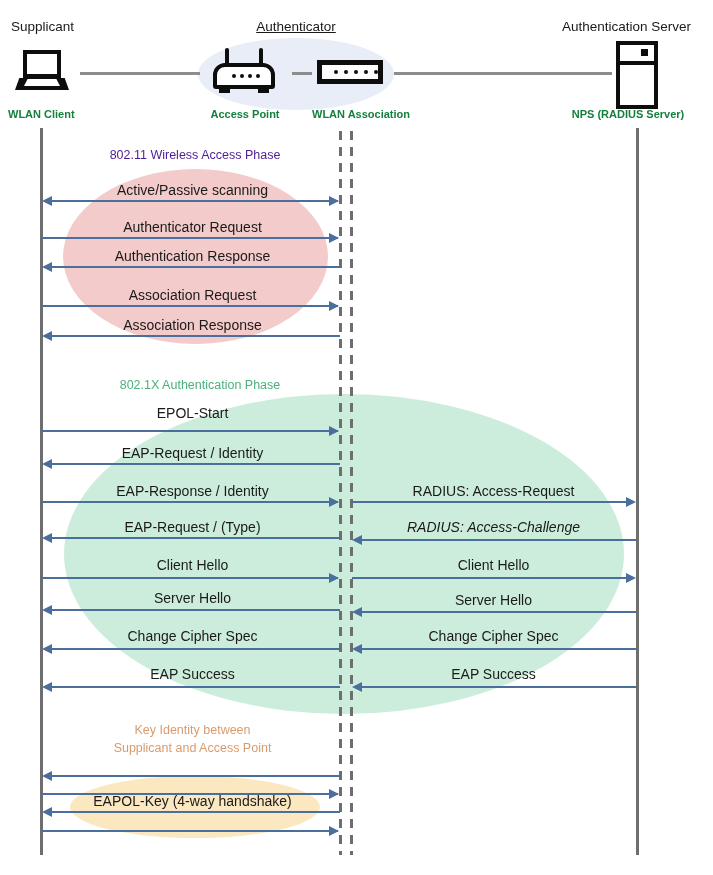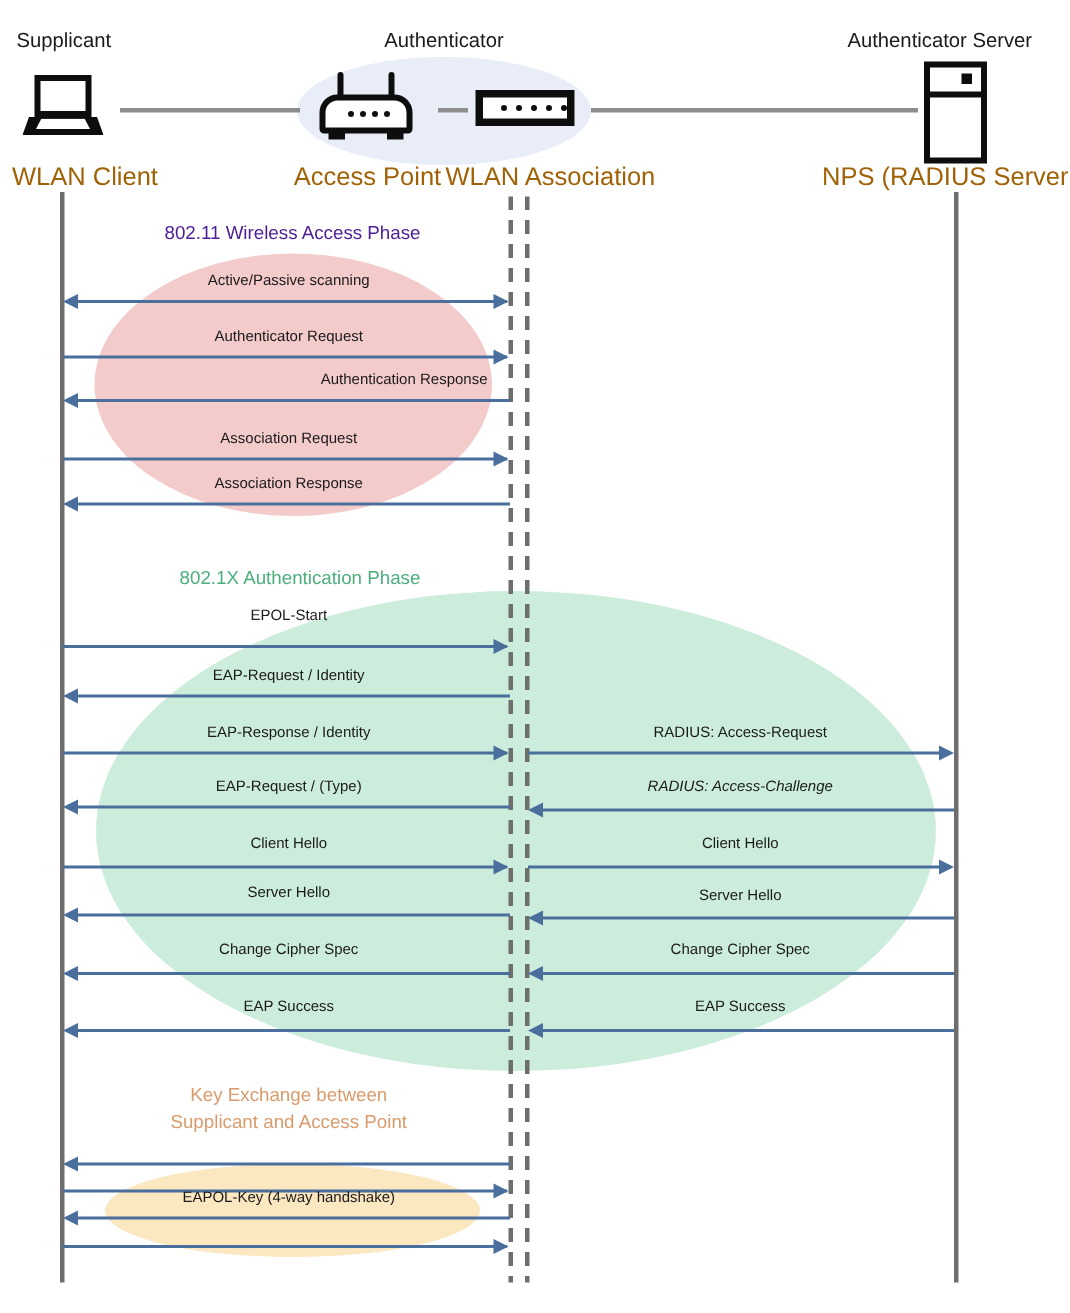--- a/index.html
+++ b/index.html
@@ -1,21 +1,21 @@
 <!DOCTYPE html>
 <html><head>
 <meta charset="utf-8">
 <style>
   html,body{margin:0;padding:0;background:#ffffff;}
   body{font-family:"Liberation Sans",sans-serif;}
   #stage{position:relative;width:713px;height:875px;background:#ffffff;overflow:hidden;}
 
   
   .col-title{position:absolute;font-size:13.5px;color:#1a1a1a;white-space:nowrap;text-align:center;}
-  .col-sub{position:absolute;font-size:17px;color:#a16207;white-space:nowrap;text-align:center;}
+  .col-sub{position:absolute;font-size:11px;color:#15803d;white-space:nowrap;text-align:center;font-weight:bold;}
 
   .auth-blob{position:absolute;background:#e8edf7;border-radius:50%;}
 
   .connector{position:absolute;height:3px;background:#8d8d8d;}
 
   
   .icon{position:absolute;}
 
   
   .laptop-screen{position:absolute;left:8px;top:0;width:38px;height:28px;border:4px solid #0d0d0d;box-sizing:border-box;background:#fff;}
@@ -49,32 +49,32 @@
   .ellipse{position:absolute;border-radius:50%;}
 
   
   .phase-label{position:absolute;font-size:12.5px;white-space:nowrap;text-align:center;line-height:19px;}
 
   
   .msg-line{position:absolute;height:1.6px;background:#4a6f9c;}
   .arrow-head{position:absolute;width:0;height:0;}
   .arrow-right{border-top:5px solid transparent;border-bottom:5px solid transparent;border-left:10px solid #4a6f9c;}
   .arrow-left{border-top:5px solid transparent;border-bottom:5px solid transparent;border-right:10px solid #4a6f9c;}
-  .msg-label{position:absolute;font-size:10px;color:#1a1a1a;white-space:nowrap;text-align:center;}
+  .msg-label{position:absolute;font-size:14px;color:#1a1a1a;white-space:nowrap;text-align:center;}
 </style>
 </head>
 <body>
 
 <div id="stage">
 
   <div class="auth-blob" style="left:198px;top:38px;width:196px;height:72px;"></div>
 
   <div class="col-title" style="left:0px;top:19px;width:100px;text-align:left;padding-left:11px;">Supplicant</div>
-  <div class="col-title" style="left:206px;top:19px;width:180px;">Authenticator</div>
-  <div class="col-title" style="left:540px;top:19px;width:173px;">Authenticator Server</div>
+  <div class="col-title" style="left:206px;top:19px;width:180px;text-decoration:underline;">Authenticator</div>
+  <div class="col-title" style="left:540px;top:19px;width:173px;">Authentication Server</div>
 
   <div class="connector" style="left:80px;top:72px;width:120px;"></div>
   <div class="connector" style="left:292px;top:72px;width:20px;"></div>
   <div class="connector" style="left:394px;top:72px;width:218px;"></div>
 
   <div class="icon" style="left:15px;top:50px;width:54px;height:42px;">
     <div class="laptop-screen"></div>
     <div class="laptop-base"></div>
     <div class="laptop-base-inner"></div>
   </div>
@@ -128,21 +128,21 @@
 
   <div class="msg-label" style="left:60px;top:182px;width:265px;">Active/Passive scanning</div>
   <div class="msg-line" style="left:48px;top:200px;width:290px;"></div>
   <div class="arrow-head arrow-left" style="left:42px;top:196px;"></div>
   <div class="arrow-head arrow-right" style="left:329px;top:196px;"></div>
 
   <div class="msg-label" style="left:60px;top:219px;width:265px;">Authenticator Request</div>
   <div class="msg-line" style="left:42px;top:237px;width:296px;"></div>
   <div class="arrow-head arrow-right" style="left:329px;top:233px;"></div>
 
-  <div class="msg-label" style="left:60px;top:248px;width:265px;text-align:right;">Authentication Response</div>
+  <div class="msg-label" style="left:60px;top:248px;width:265px;">Authentication Response</div>
   <div class="msg-line" style="left:48px;top:266px;width:292px;"></div>
   <div class="arrow-head arrow-left" style="left:42px;top:262px;"></div>
 
   <div class="msg-label" style="left:60px;top:287px;width:265px;">Association Request</div>
   <div class="msg-line" style="left:42px;top:305px;width:296px;"></div>
   <div class="arrow-head arrow-right" style="left:329px;top:301px;"></div>
 
   <div class="msg-label" style="left:60px;top:317px;width:265px;">Association Response</div>
   <div class="msg-line" style="left:48px;top:335px;width:292px;"></div>
   <div class="arrow-head arrow-left" style="left:42px;top:331px;"></div>
@@ -198,21 +198,21 @@
   <div class="arrow-head arrow-left" style="left:352px;top:644px;"></div>
 
   <div class="msg-label" style="left:60px;top:666px;width:265px;">EAP Success</div>
   <div class="msg-line" style="left:48px;top:686px;width:292px;"></div>
   <div class="arrow-head arrow-left" style="left:42px;top:682px;"></div>
 
   <div class="msg-label" style="left:352px;top:666px;width:283px;">EAP Success</div>
   <div class="msg-line" style="left:358px;top:686px;width:278px;"></div>
   <div class="arrow-head arrow-left" style="left:352px;top:682px;"></div>
 
-  <div class="phase-label" style="left:60px;top:721px;width:265px;color:#D99B6C;">Key Exchange between</div>
+  <div class="phase-label" style="left:60px;top:721px;width:265px;color:#D99B6C;">Key Identity between</div>
   <div class="phase-label" style="left:60px;top:739px;width:265px;color:#D99B6C;">Supplicant and Access Point</div>
 
   <div class="msg-line" style="left:48px;top:775px;width:292px;"></div>
   <div class="arrow-head arrow-left" style="left:42px;top:771px;"></div>
 
   <div class="msg-line" style="left:42px;top:793px;width:296px;"></div>
   <div class="arrow-head arrow-right" style="left:329px;top:789px;"></div>
 
   <div class="msg-label" style="left:60px;top:793px;width:265px;">EAPOL-Key (4-way handshake)</div>
   <div class="msg-line" style="left:48px;top:811px;width:292px;"></div>

